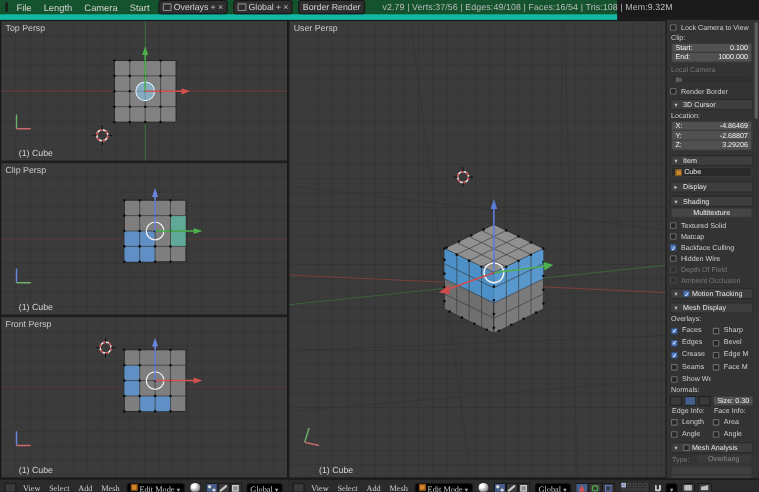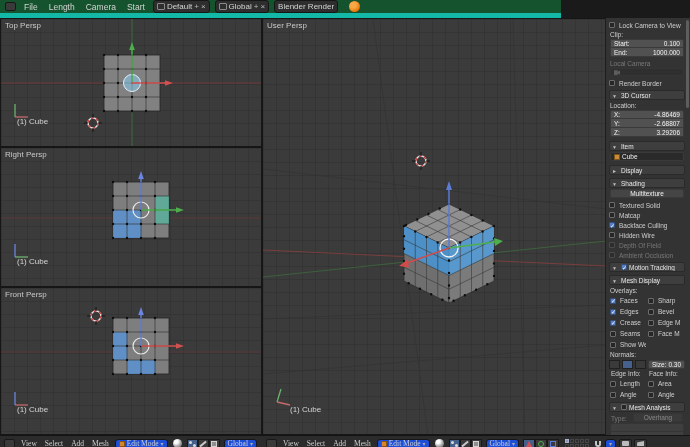--- a/index.html
+++ b/index.html
@@ -23,29 +23,29 @@
     background: radial-gradient(circle at 38% 35%, #f9a845 0 30%, #e87d0d 65%, #a85a08); margin:0 4px 0 8px; }
   .stats { color:#bdbdbd; font-size:8px; letter-spacing:0.1px; }
 
   
   .vp { position:absolute; background:#3b3b3b; border:1px solid #161616;
     background-image: linear-gradient(rgba(0,0,0,0.10) 1px, transparent 1px),
                       linear-gradient(90deg, rgba(0,0,0,0.10) 1px, transparent 1px);
     background-size:13px 13px; overflow:hidden;padding-left:24px; }
   .vp svg { position:absolute; left:0; top:0; }
   .vp-label { position:absolute; top:2px; left:4px; font-size:8px; color:#c9c9c9; z-index:2; }
-  .obj-label { position:absolute; bottom:20px; left:16px; font-size:8px; color:#d5d5d5; z-index:2; }
+  .obj-label { position:absolute; bottom:2px; left:16px; font-size:8px; color:#d5d5d5; z-index:2; }
   .obj-label.user { left:27px; }
   .verts { stroke:#0e0e0e; stroke-width:2.4; stroke-linecap:round; fill:none; }
 
   
   .vheader { position:absolute; top:435px; height:16px; background:#2b2b2b; border-top:1px solid #141414;
     display:flex; align-items:center; font-size:7.5px; color:#cfcfcf; white-space:nowrap; z-index:6; padding:0 2px;font-family:Liberation Serif, serif; }
   .hmenu { padding:0 4px; }
-  .mode-dd { display:flex; align-items:center; gap:2px; background:#1d4ed8; border:1px solid #171717;
+  .mode-dd { display:flex; gap:2px; background:#000000; border:1px solid #171717;
     border-radius:3px; height:10px; padding:0 3px; margin:0 2px; }
   .dd-arrow::after { content:"▾"; font-size:6px; color:#aaa; }
   .cube-glyph { width:6px; height:6px; background:#d8862b; border:1px solid #8a5210; display:inline-block; }
   .sphere { width:9px; height:9px; border-radius:50%; display:inline-block; margin:0 3px;
     background: radial-gradient(circle at 35% 30%, #ffffff 0 20%, #9a9a9a 60%, #4f4f4f); }
   .selgrp { display:flex; margin:0 2px; }
   .selbtn { width:11px; height:10px; background:#3a3a3a; border:1px solid #191919; display:flex;
     align-items:center; justify-content:center; }
   .selbtn.active { background:#46608c; }
   .g-vert { width:3px; height:3px; background:#d8d8d8; border-radius:50%; box-shadow:4px 3px 0 #d8d8d8; display:block; margin:-3px 4px 0 0; }
@@ -111,34 +111,35 @@
 <div class="app">
 
   <header class="topbar">
     <span class="ed-icon"></span>
     <span class="tmenu">File</span>
     <span class="tmenu">Length</span>
     <span class="tmenu">Camera</span>
     <span class="tmenu">Start</span>
     <div class="selector">
       <span class="scr-ico"></span>
-      <span>Default</span>
+      <span>Overlays</span>
       <span class="plus-ico"></span>
       <span class="x-ico"></span>
     </div>
     <div class="selector">
       <span class="scr-ico"></span>
       <span>Global</span>
       <span class="plus-ico"></span>
       <span class="x-ico"></span>
     </div>
     <div class="selector">
-      <span>Blender Render</span>
+      <span>Border Render</span>
     </div>
     <span class="blogo"></span>
+    <span class="stats">v2.79 | Verts:37/56 | Edges:49/108 | Faces:16/54 | Tris:108 | Mem:9.32M</span>
   </header>
 
   <div class="vp" style="left:0; top:18px; width:262px; height:129px;">
     <svg width="262" height="129" viewBox="0 0 262 129">
       <line x1="0" y1="64" x2="262" y2="64" stroke="#6e3a3a" stroke-width="1"></line>
       <line x1="131" y1="0" x2="131" y2="129" stroke="#3c6e3c" stroke-width="1"></line>
       <g transform="translate(131,64)">
         <rect x="-28" y="-28" width="56" height="56" fill="#818181" stroke="#232323" stroke-width="0.8"></rect>
         <path d="M-28 -14H28M-28 0H28M-28 14H28M-14 -28V28M0 -28V28M14 -28V28" stroke="#2e2e2e" stroke-width="0.6" fill="none"></path>
         <path class="verts" stroke-dasharray="0 14" d="M-28 -28H28M-28 -14H28M-28 0H28M-28 14H28M-28 28H28"></path>
@@ -175,21 +176,21 @@
         <line x1="0" y1="0" x2="36" y2="0" stroke="#4db04d" stroke-width="1.4"></line>
         <polygon points="43,0 35,-2.8 35,2.8" fill="#4db04d"></polygon>
         <line x1="0" y1="0" x2="0" y2="-32" stroke="#6b85e0" stroke-width="1.4"></line>
         <polygon points="0,-39 -2.8,-31 2.8,-31" fill="#6b85e0"></polygon>
       </g>
       <g transform="translate(14,109)">
         <line x1="0" y1="0" x2="0" y2="-13" stroke="#6b85e0" stroke-width="1.3"></line>
         <line x1="0" y1="0" x2="13" y2="0" stroke="#6db36d" stroke-width="1.3"></line>
       </g>
     </svg>
-    <span class="vp-label">Right Persp</span>
+    <span class="vp-label">Clip Persp</span>
     <span class="obj-label">(1) Cube</span>
   </div>
 
   <div class="vp" style="left:0; top:287px; width:262px; height:148px;">
     <svg width="262" height="148" viewBox="0 0 262 148">
       <line x1="0" y1="64" x2="262" y2="64" stroke="#5c3737" stroke-width="1"></line>
       <g transform="translate(140,58)">
         <rect x="-28" y="-28" width="56" height="56" fill="#7e7e7e" stroke="#232323" stroke-width="0.8"></rect>
         <rect x="-28" y="-14" width="14" height="28" fill="rgba(85,150,220,0.75)"></rect>
         <rect x="-14" y="14" width="28" height="14" fill="rgba(85,150,220,0.75)"></rect>

